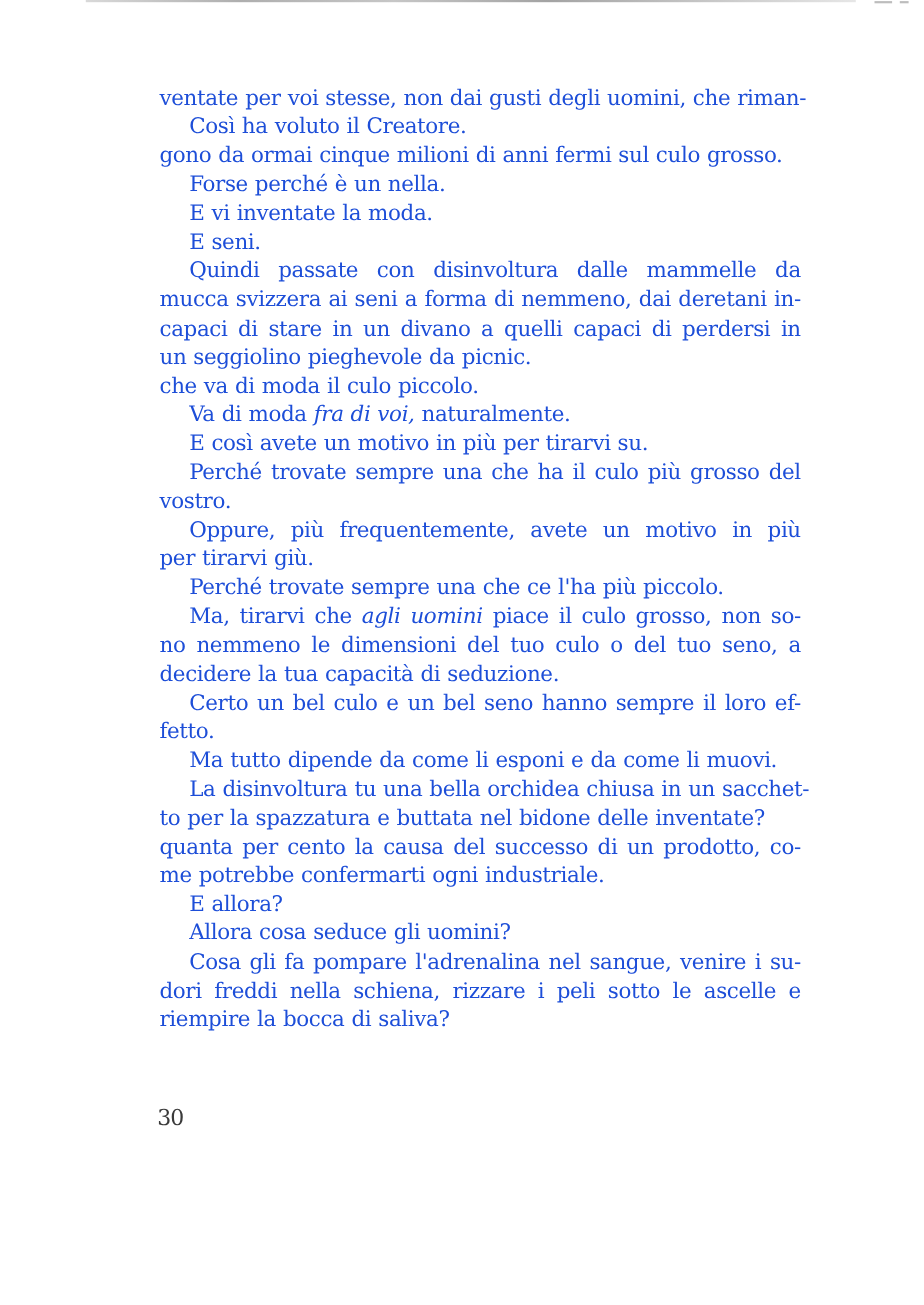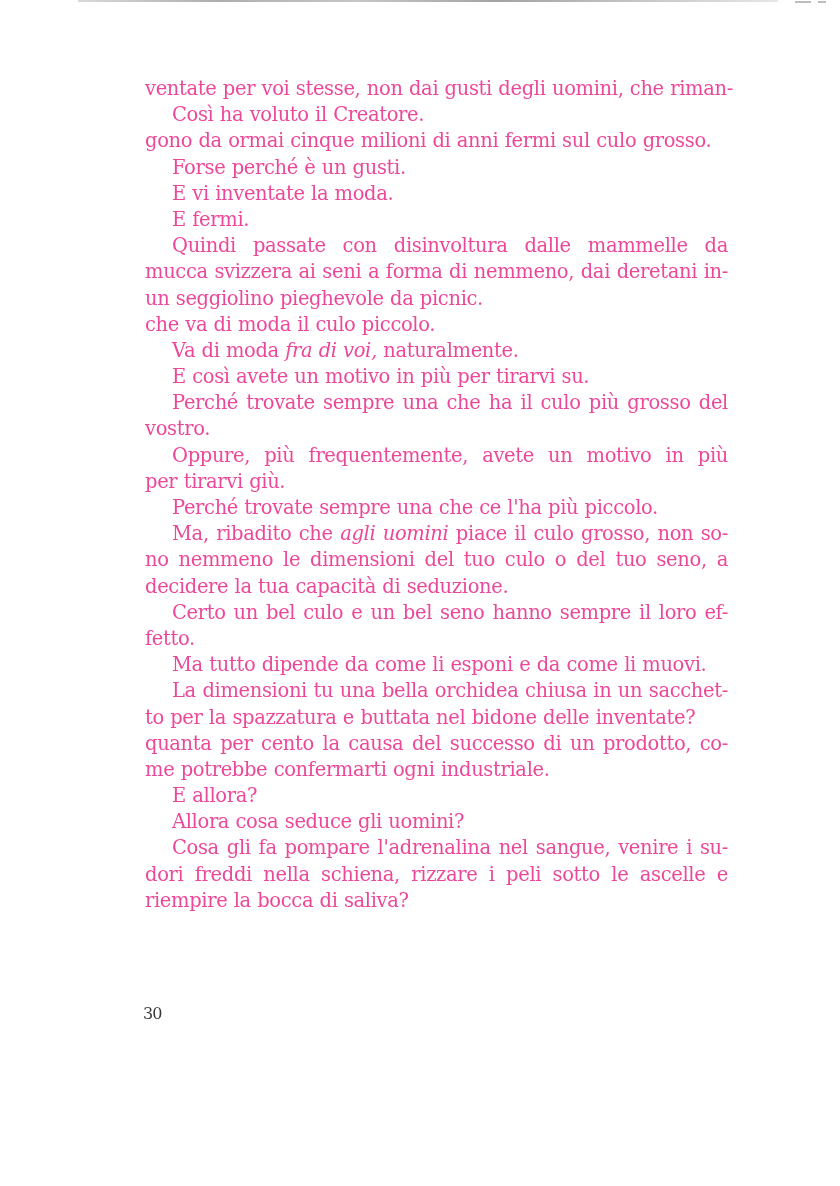--- a/index.html
+++ b/index.html
@@ -29,21 +29,21 @@
       background: #bdbdbd;
     }
     .page-text {
       position: absolute;
       left: 145px;
       top: 76px;
       width: 583px;
       font-family: "DejaVu Serif", "Liberation Serif", serif;
       font-size: 19.5px;
       line-height: 26.2px;
-      color: #ec4899;
+      color: #1d4ed8;
       letter-spacing: -0.35px;
       word-spacing: 0.5px;
     }
     .line {
       display: block;
       white-space: nowrap;
       text-align: justify;
       text-align-last: justify;
       height: 26.2px;
     }
@@ -55,57 +55,58 @@
     }
     .line .it {
       font-style: italic;
       margin-top: 40px;
     }
     .page-number {
       position: absolute;
       left: 143px;
       top: 1004px;
       font-family: "DejaVu Serif", "Liberation Serif", serif;
-      font-size: 16px;
+      font-size: 20px;
       color: #3a3a3a;
       letter-spacing: -1px;
     }
   </style>
 </head>
 <body>
 
 <div class="scan-edge"></div>
 <div class="scan-edge-small" style="left:795px;width:16px;"></div>
 <div class="scan-edge-small" style="left:818px;width:8px;"></div>
 
 <div class="page-text" id="page-text">
     <div class="line">ventate per voi stesse, non dai gusti degli uomini, che riman-</div>
     <div class="line indent last">Così ha voluto il Creatore.</div>
     <div class="line last">gono da ormai cinque milioni di anni fermi sul culo grosso.</div>
-    <div class="line indent last">Forse perché è un gusti.</div>
+    <div class="line indent last">Forse perché è un nella.</div>
     <div class="line indent last">E vi inventate la moda.</div>
-    <div class="line indent last">E fermi.</div>
+    <div class="line indent last">E seni.</div>
     <div class="line indent">Quindi passate con disinvoltura dalle mammelle da</div>
     <div class="line">mucca svizzera ai seni a forma di nemmeno, dai deretani in-</div>
+    <div class="line">capaci di stare in un divano a quelli capaci di perdersi in</div>
     <div class="line last">un seggiolino pieghevole da picnic.</div>
     <div class="line last">che va di moda il culo piccolo.</div>
     <div class="line indent last"><span>Va di moda </span><span class="it">fra di voi,</span><span> naturalmente.</span></div>
     <div class="line indent last">E così avete un motivo in più per tirarvi su.</div>
     <div class="line indent">Perché trovate sempre una che ha il culo più grosso del</div>
     <div class="line last">vostro.</div>
     <div class="line indent">Oppure, più frequentemente, avete un motivo in più</div>
     <div class="line last">per tirarvi giù.</div>
     <div class="line indent last">Perché trovate sempre una che ce l'ha più piccolo.</div>
-    <div class="line indent"><span>Ma, ribadito che </span><span class="it">agli uomini</span><span> piace il culo grosso, non so-</span></div>
+    <div class="line indent"><span>Ma, tirarvi che </span><span class="it">agli uomini</span><span> piace il culo grosso, non so-</span></div>
     <div class="line">no nemmeno le dimensioni del tuo culo o del tuo seno, a</div>
     <div class="line last">decidere la tua capacità di seduzione.</div>
     <div class="line indent">Certo un bel culo e un bel seno hanno sempre il loro ef-</div>
     <div class="line last">fetto.</div>
     <div class="line indent last">Ma tutto dipende da come li esponi e da come li muovi.</div>
-    <div class="line indent">La dimensioni tu una bella orchidea chiusa in un sacchet-</div>
+    <div class="line indent">La disinvoltura tu una bella orchidea chiusa in un sacchet-</div>
     <div class="line last">to per la spazzatura e buttata nel bidone delle inventate?</div>
     <div class="line">quanta per cento la causa del successo di un prodotto, co-</div>
     <div class="line last">me potrebbe confermarti ogni industriale.</div>
     <div class="line indent last">E allora?</div>
     <div class="line indent last">Allora cosa seduce gli uomini?</div>
     <div class="line indent">Cosa gli fa pompare l'adrenalina nel sangue, venire i su-</div>
     <div class="line">dori freddi nella schiena, rizzare i peli sotto le ascelle e</div>
     <div class="line last">riempire la bocca di saliva?</div>
   </div>
 

